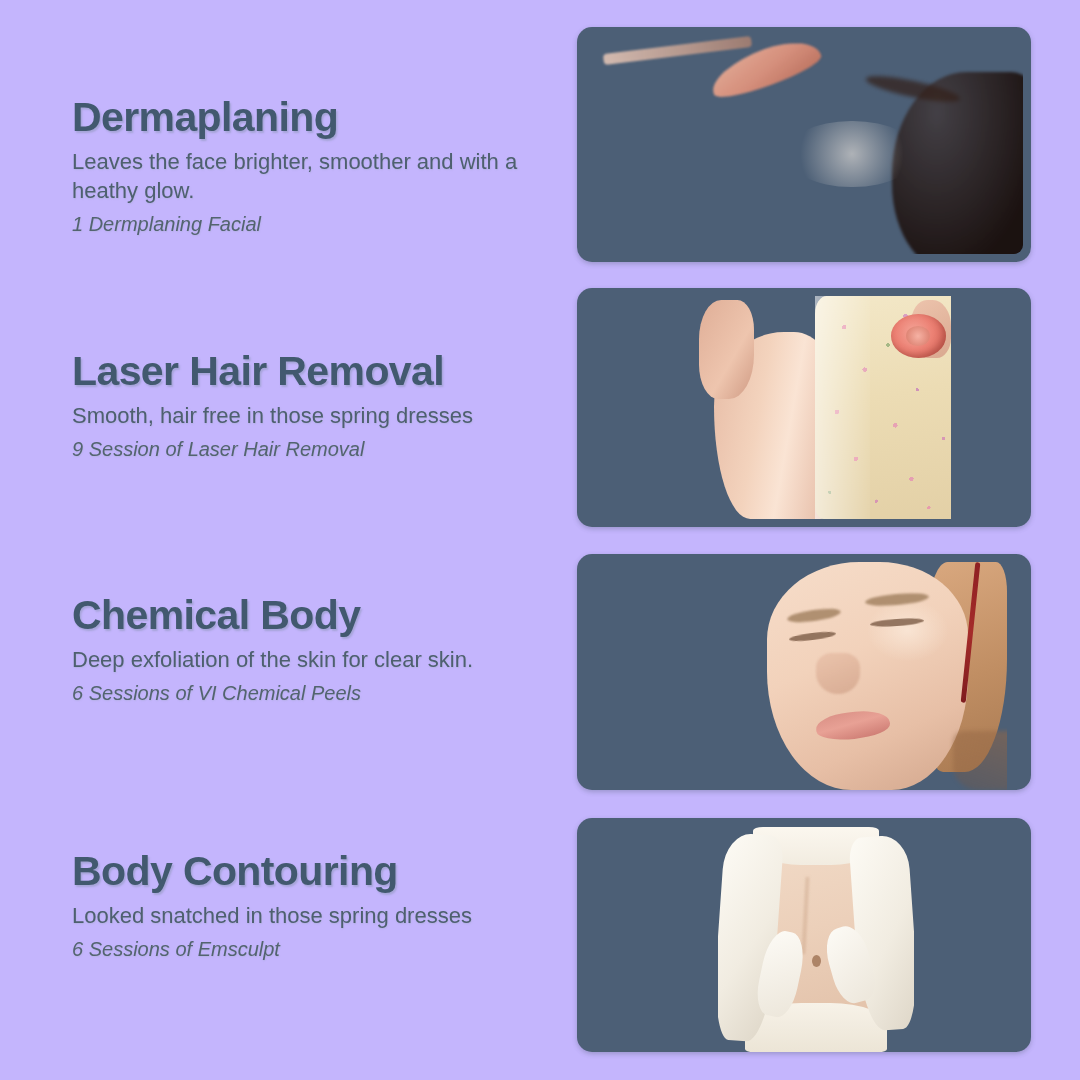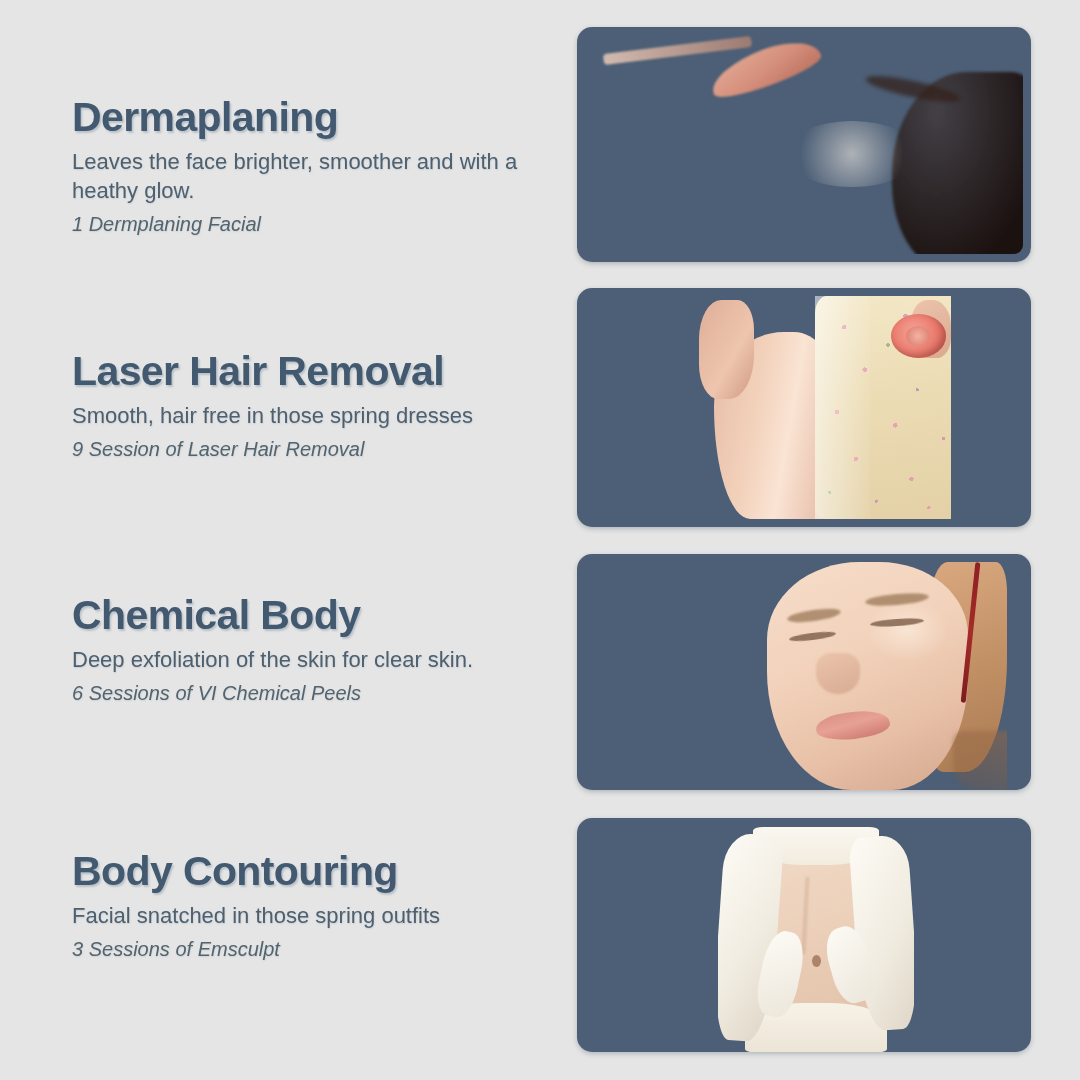--- a/index.html
+++ b/index.html
@@ -12,21 +12,21 @@
     height: 1080px;
     position: relative;
     overflow: hidden;
     font-family: "Liberation Sans", sans-serif;
     background: #ffffff;
   }
 
   .promo-sheet {
     position: absolute;
     inset: 0;
-    background: #e5e5e5;
+    background: #c4b5fd;
   }
 
   
   .text-column {
     position: absolute;
     left: 0;
     top: 0;
     width: 570px;
     height: 1080px;
   }
@@ -388,22 +388,22 @@
     </div>
 
     <div class="service-text block-2">
       <h2 class="service-title">Chemical Body</h2>
       <p class="service-desc">Deep exfoliation of the skin for clear skin.</p>
       <p class="service-sessions">6 Sessions of VI Chemical Peels</p>
     </div>
 
     <div class="service-text block-3">
       <h2 class="service-title">Body Contouring</h2>
-      <p class="service-desc">Facial snatched in those spring outfits</p>
-      <p class="service-sessions">3 Sessions of Emsculpt</p>
+      <p class="service-desc">Looked snatched in those spring dresses</p>
+      <p class="service-sessions">6 Sessions of Emsculpt</p>
     </div>
 
   </div>
 
   <div class="cards-column">
 
     <div class="image-card card-0">
       <div class="card-photo">
         <div class="skin-derma"></div>
         <div class="derma-tool"></div>

